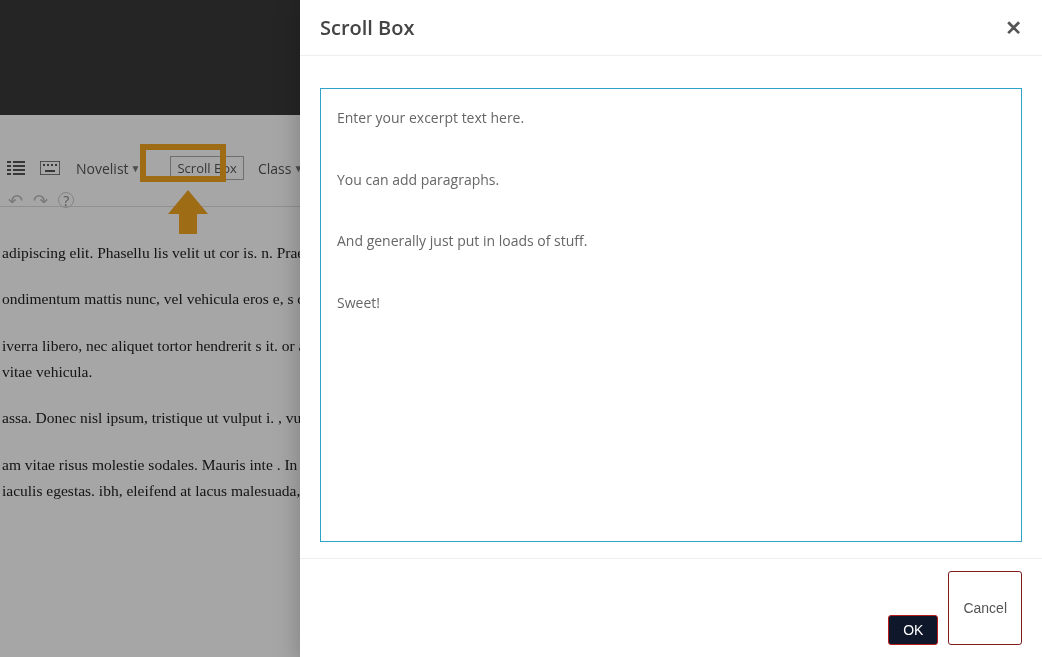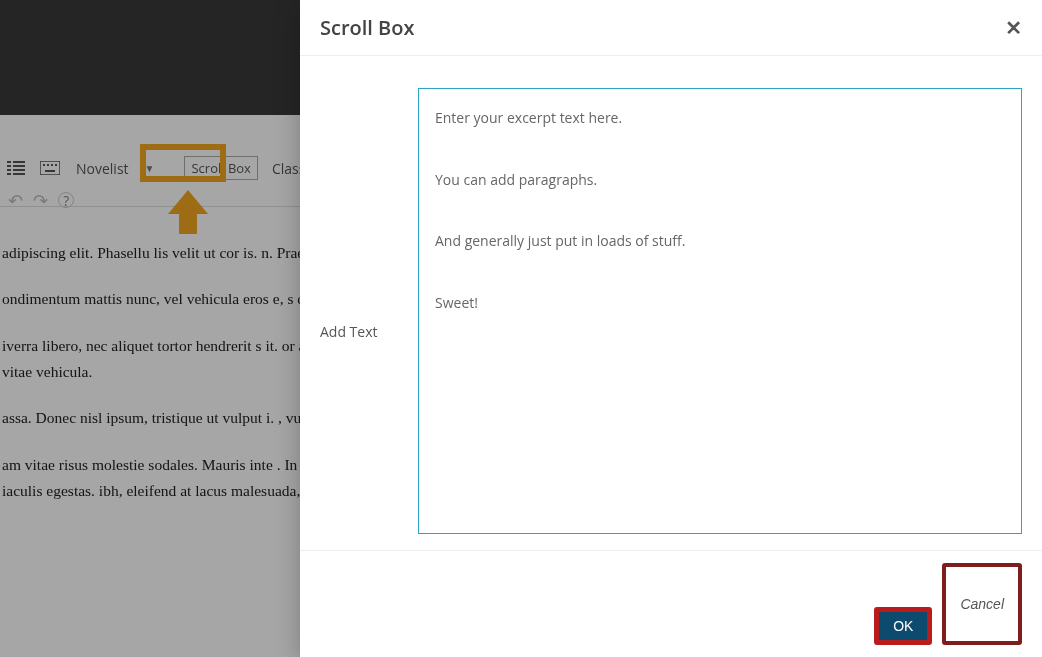--- a/index.html
+++ b/index.html
@@ -6,21 +6,21 @@
   html, body { width: 1042px; height: 657px; overflow: hidden; font-family: "Segoe UI", "Open Sans", Arial, sans-serif; }
   body { position: relative; background: #fff; }
 
   
   .bg-top-dark { position: absolute; left: 0; right: 0; top: 0; height: 115px; background: #3a3a3a; }
   .toolbar { position: absolute; left: 0; right: 0; top: 150px; height: 57px; background: #fff; border-bottom: 1px solid #ddd; display: flex; align-items: flex-start; padding: 6px 4px 0 4px; gap: 8px; flex-direction: column; }
   .toolbar-row { display: flex; align-items: center; gap: 10px; height: 30px; }
   .toolbar-row2 { display: flex; align-items: center; gap: 10px; height: 26px; padding-left: 4px; }
   .tb-icon { width: 24px; height: 22px; display: flex; align-items: center; justify-content: center; color: #555; }
   .tb-icon svg { fill: #555; }
-  .tb-button-text { font-size: 14px; color: #555; display: flex; align-items: center; gap: 16px; padding: 2px 4px; }
+  .tb-button-text { font-size: 14px; color: #555; display: flex; align-items: center; gap: 2px; padding: 2px 4px; }
   .tb-caret { font-size: 10px; color: #777; }
   .scrollbox-highlight { position: absolute; left: 140px; top: -6px; width: 86px; height: 38px; border: 6px solid #f5a623; background: transparent; pointer-events: none; }
   .tb-scrollbox-btn { border: 1px solid #aaa; padding: 2px 6px; font-size: 13px; color: #555; background: #fff; }
   .undo, .redo { font-size: 18px; color: #bbb; }
   .help { font-size: 14px; color: #888; border: 1px solid #ccc; border-radius: 50%; width: 16px; height: 16px; display: flex; align-items: center; justify-content: center; }
 
   
   .arrow { position: absolute; left: 168px; top: 190px; width: 40px; height: 44px; }
   .arrow-head { width: 0; height: 0; border-left: 20px solid transparent; border-right: 20px solid transparent; border-bottom: 24px solid #f5a623; }
   .arrow-shaft { width: 18px; height: 20px; background: #f5a623; margin: 0 auto; }
@@ -35,22 +35,22 @@
   
   .modal { position: absolute; left: 300px; top: 0; right: 0; width: 742px; height: 657px; background: #fff; box-shadow: 0 6px 24px rgba(0,0,0,0.25); display: flex; flex-direction: column; }
   .modal-header { display: flex; align-items: center; justify-content: space-between; padding: 14px 20px; border-bottom: 1px solid #eee; }
   .modal-title { font-size: 20px; font-weight: 600; color: #444; }
   .modal-close { font-size: 20px; color: #555; cursor: pointer; font-weight: bold; }
   .modal-body { flex: 1; display: flex; padding: 16px 20px; gap: 18px; }
   .modal-label { width: 80px; padding-top: 250px; font-size: 14px; color: #555; }
   .modal-textarea { flex: 1; border: 1px solid #2ea3c7; padding: 14px 16px; font-size: 14px; color: #666; background: #fff; line-height: 2.2; resize: none; outline: none; font-family: inherit; margin-top: 16px; }
   .modal-footer { display: flex; justify-content: flex-end; gap: 10px; padding: 12px 20px; border-top: 1px solid #eee; }
   .btn { font-size: 14px; padding: 6px 14px; border-radius: 3px; cursor: pointer; }
-  .btn-primary { background: #0c4a6e; border: 5px solid #b91c1c; color: #fff; margin-top: 44px; }
-  .btn-default { background: #fff; border: 4px solid #7f1d1d; color: #555; font-style: italic; }
+  .btn-primary { background: #0f172a; border: 1px solid #b91c1c; color: #fff; margin-top: 44px; }
+  .btn-default { background: #fff; border: 1px solid #7f1d1d; color: #555; }
 </style>
 </head>
 <body>
 
 <div class="bg-top-dark"></div>
 
 <div class="toolbar">
   <div class="toolbar-row">
     <div class="tb-icon">
       <svg width="18" height="14" viewBox="0 0 18 14">
@@ -107,21 +107,20 @@
   </div>
 
 <div class="dim"></div>
 
 <div class="modal">
   <div class="modal-header">
     <div class="modal-title">Scroll Box</div>
     <div class="modal-close">✕</div>
   </div>
   <div class="modal-body">
-    <div class="modal-label">Add Text</div>
     <textarea class="modal-textarea" id="excerpt-ta" style="">Enter your excerpt text here.
 
 You can add paragraphs.
 
 And generally just put in loads of stuff.
 
 Sweet!</textarea>
   </div>
   <div class="modal-footer">
     <button class="btn btn-primary">OK</button>

